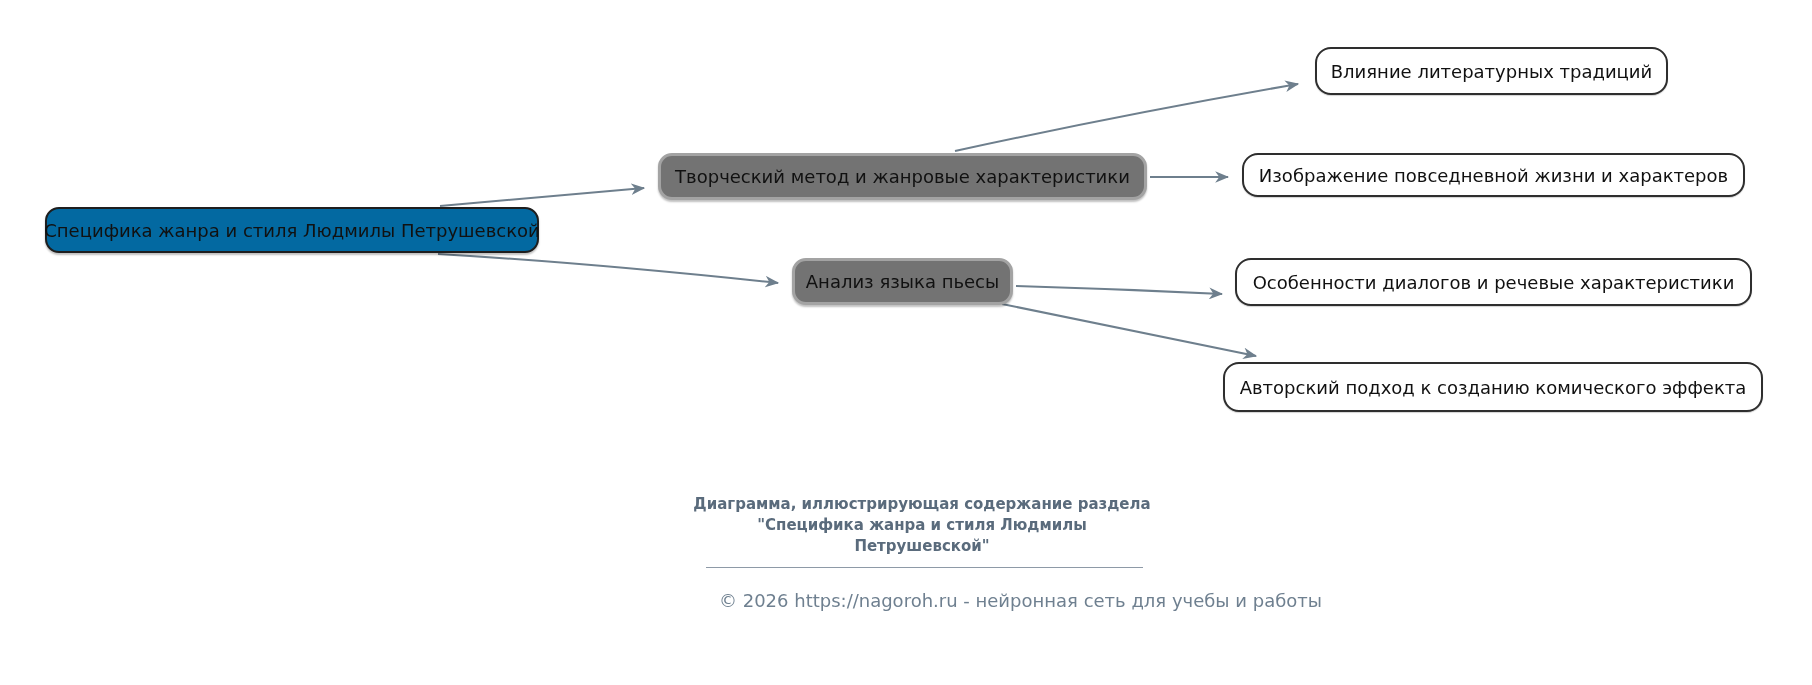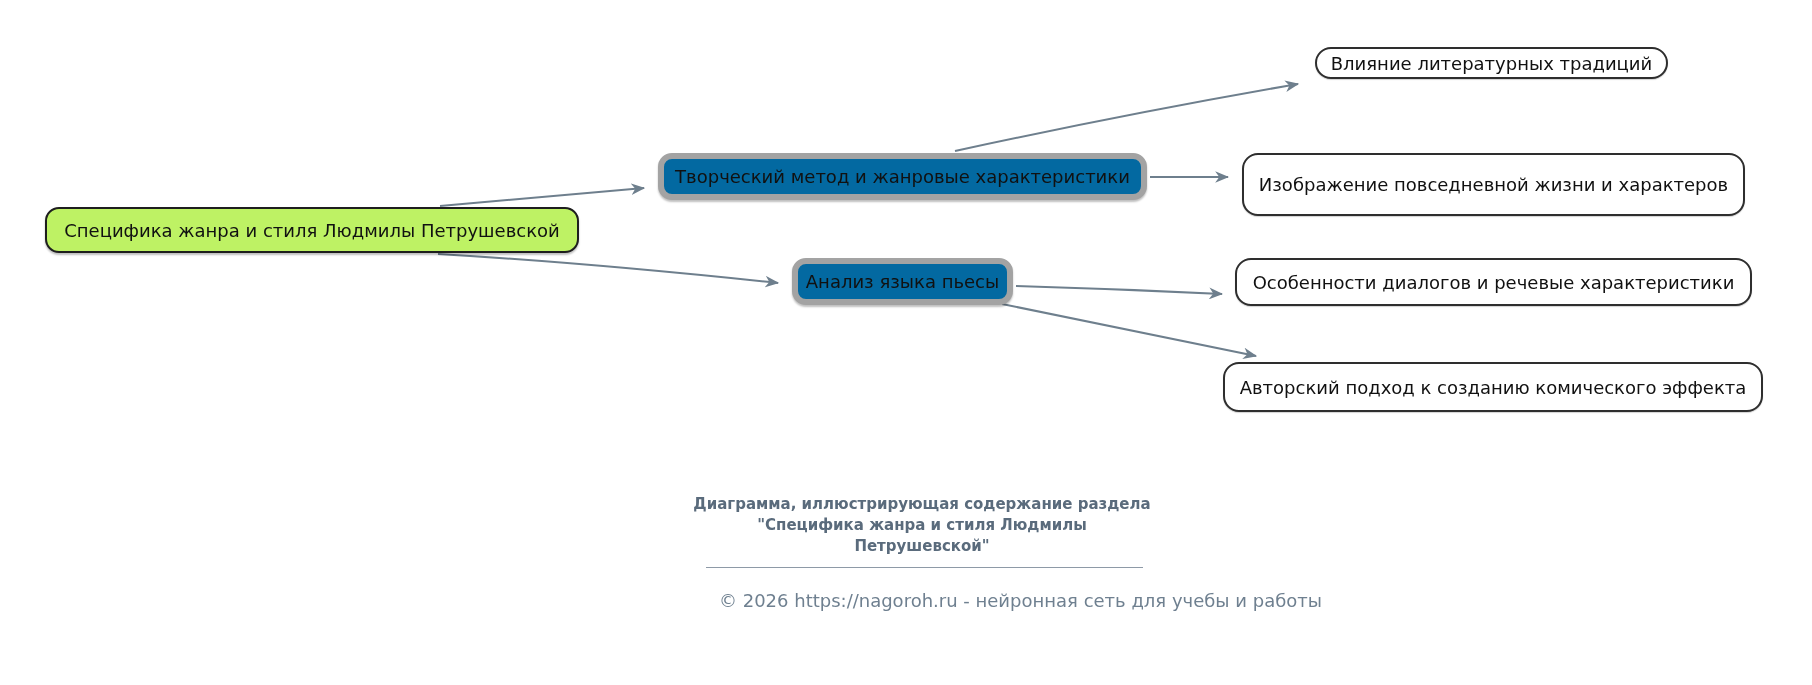--- a/index.html
+++ b/index.html
@@ -26,40 +26,40 @@
     display: flex;
     align-items: center;
     justify-content: center;
     white-space: nowrap;
     font-size: 18px;
     color: #111111;
     box-sizing: border-box;
     box-shadow: 0 2px 2px rgba(0,0,0,0.25);
   }
   .node-root {
-    left: 45px; top: 207px; width: 534px; height: 46px;
-    background: #bef264;
+    left: 45px; top: 207px; width: 494px; height: 46px;
+    background: #0369a1;
     border: 2px solid #1e1e1e;
     border-radius: 14px;
   }
   .node-branch {
-    background: #0369a1;
-    border: 6px solid #a3a3a3;
+    background: #737373;
+    border: 3px solid #a3a3a3;
     border-radius: 14px;
   }
   .node-branch-1 { left: 658px; top: 153px; width: 489px; height: 47px; }
   .node-branch-2 { left: 792px; top: 258px; width: 221px; height: 47px; }
   .node-leaf {
     background: #ffffff;
     border: 2px solid #2e2e2e;
     border-radius: 16px;
     box-shadow: 0 1px 1px rgba(0,0,0,0.18);
   }
-  .node-leaf-1 { left: 1315px; top: 47px;  width: 353px; height: 32px; }
-  .node-leaf-2 { left: 1242px; top: 153px; width: 503px; height: 63px; }
+  .node-leaf-1 { left: 1315px; top: 47px;  width: 353px; height: 48px; }
+  .node-leaf-2 { left: 1242px; top: 153px; width: 503px; height: 44px; }
   .node-leaf-3 { left: 1235px; top: 258px; width: 517px; height: 48px; }
   .node-leaf-4 { left: 1223px; top: 362px; width: 540px; height: 50px; }
 
   .caption {
     position: absolute;
     left: 622px; top: 494px;
     width: 600px;
     text-align: center;
     color: #5a6b7c;
     font-weight: bold;

